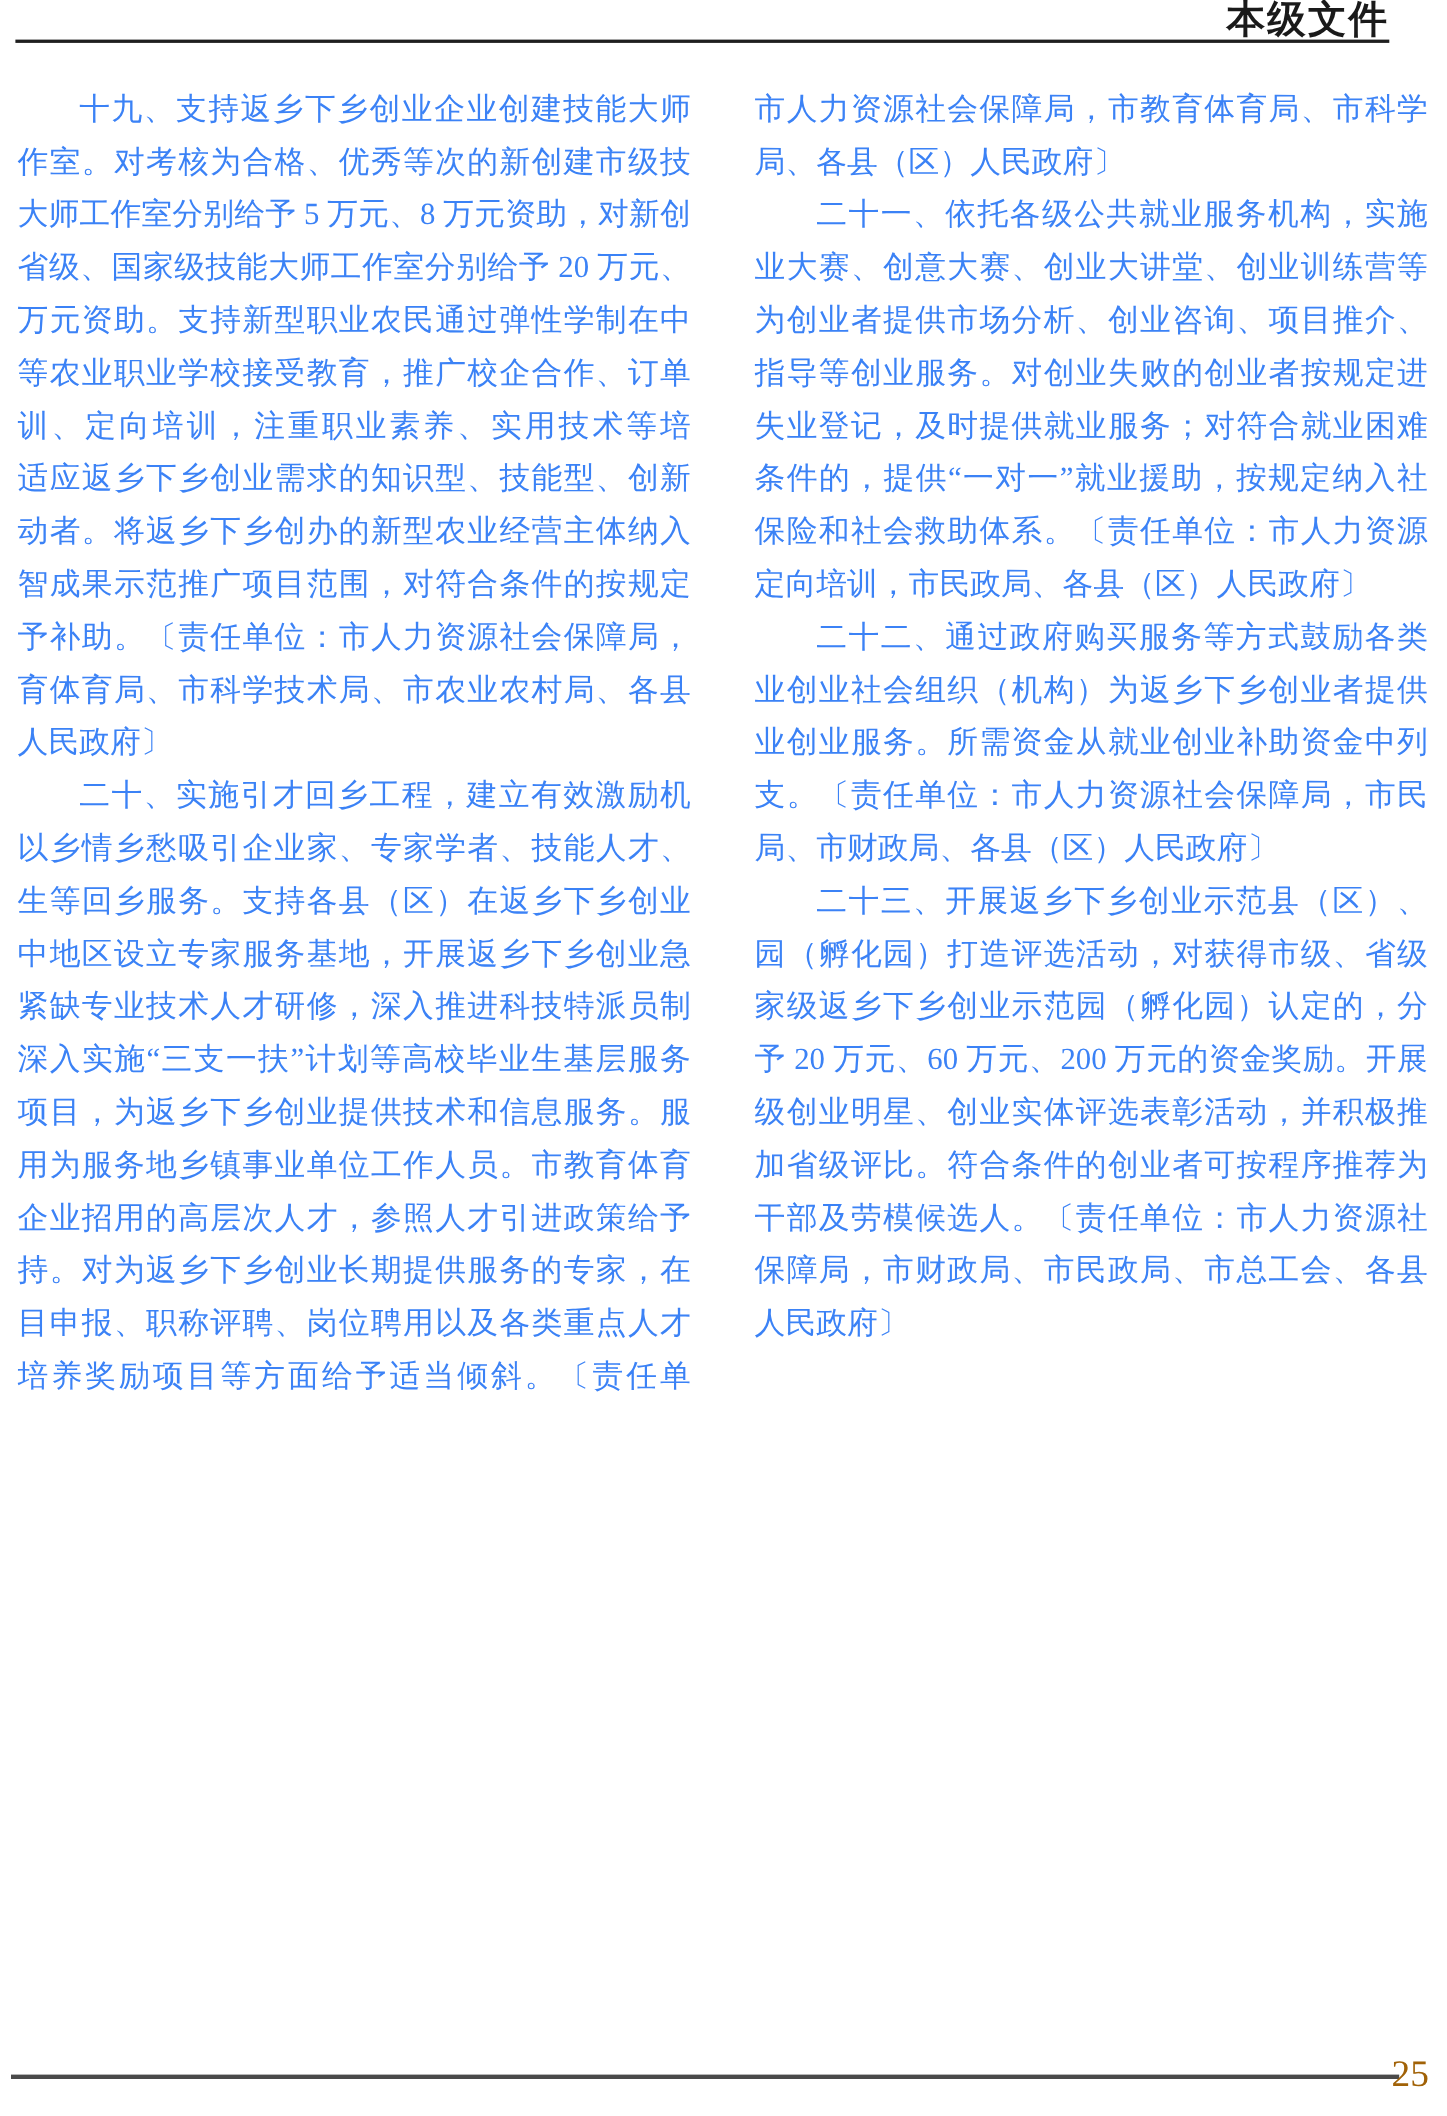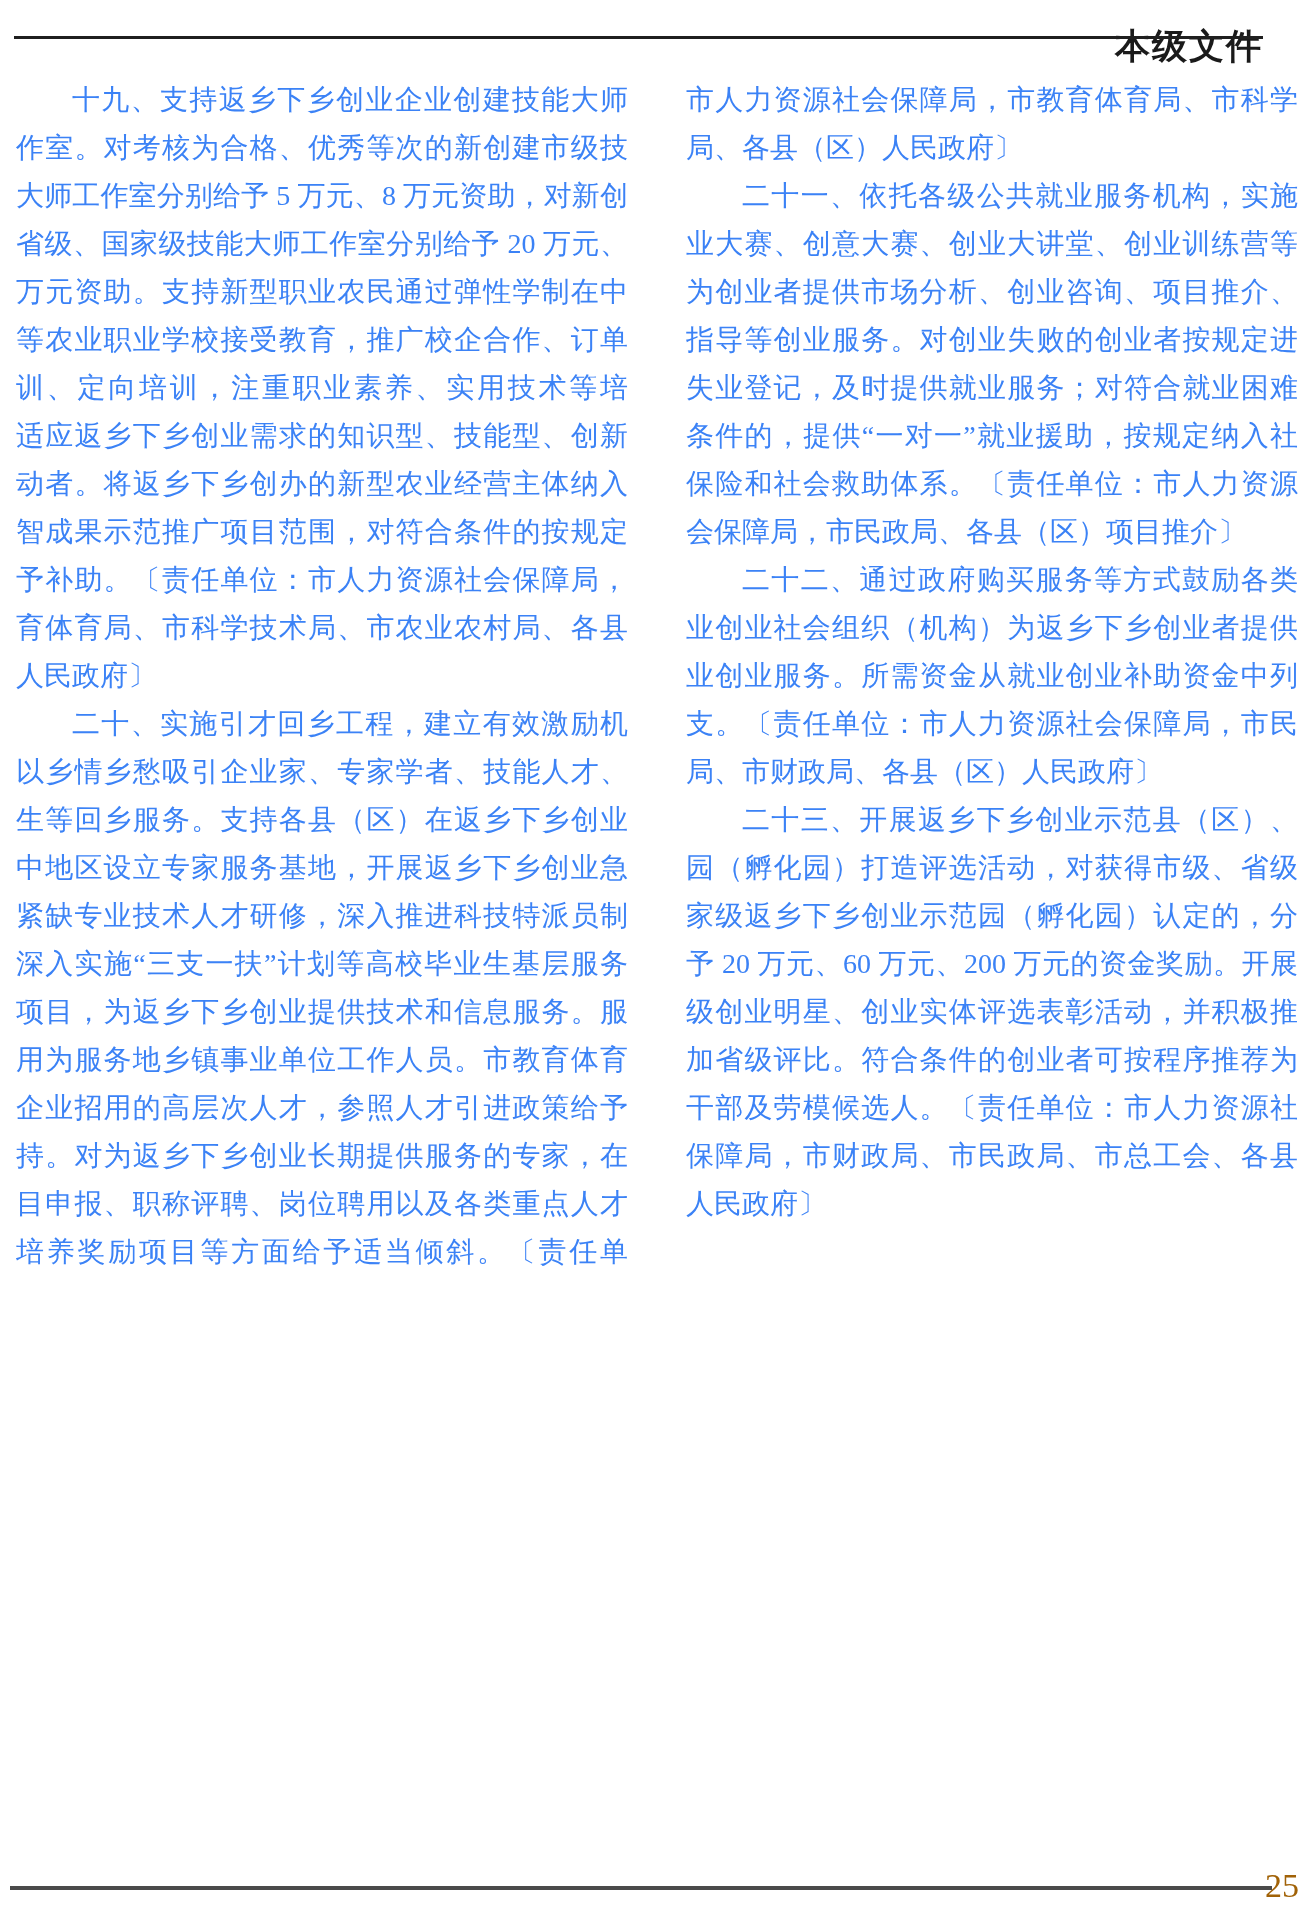--- a/index.html
+++ b/index.html
@@ -19,21 +19,20 @@
   .header-title {
     position: absolute;
     top: 0px;
     right: 52px;
     font-family: "Liberation Sans", "DejaVu Sans", sans-serif;
     font-weight: bold;
     font-size: 35px;
     line-height: 36px;
     letter-spacing: 2px;
     color: #1a1a1a;
-    margin-top: 28px;
   }
   .header-rule {
     position: absolute;
     top: 36px;
     left: 14px;
     width: 1249px;
     height: 3px;
     background: #1f1f1f;
   }
   .columns {
@@ -117,21 +116,21 @@
     <div class="col">
         <div class="line">市人力资源社会保障局，市教育体育局、市科学技术</div>
         <div class="line end">局、各县（区）人民政府〕</div>
         <div class="line indent">二十一、依托各级公共就业服务机构，实施返乡</div>
         <div class="line">业大赛、创意大赛、创业大讲堂、创业训练营等活动，</div>
         <div class="line">为创业者提供市场分析、创业咨询、项目推介、开业</div>
         <div class="line">指导等创业服务。对创业失败的创业者按规定进行</div>
         <div class="line">失业登记，及时提供就业服务；对符合就业困难人员</div>
         <div class="line">条件的，提供“一对一”就业援助，按规定纳入社会</div>
         <div class="line">保险和社会救助体系。〔责任单位：市人力资源社</div>
-        <div class="line end">会保障局，市民政局、各县（区）项目推介〕</div>
+        <div class="line end">定向培训，市民政局、各县（区）人民政府〕</div>
         <div class="line indent">二十二、通过政府购买服务等方式鼓励各类就</div>
         <div class="line">业创业社会组织（机构）为返乡下乡创业者提供就</div>
         <div class="line">业创业服务。所需资金从就业创业补助资金中列</div>
         <div class="line">支。〔责任单位：市人力资源社会保障局，市民政</div>
         <div class="line end">局、市财政局、各县（区）人民政府〕</div>
         <div class="line indent">二十三、开展返乡下乡创业示范县（区）、示范</div>
         <div class="line">园（孵化园）打造评选活动，对获得市级、省级和国</div>
         <div class="line">家级返乡下乡创业示范园（孵化园）认定的，分别给</div>
         <div class="line">予 20 万元、60 万元、200 万元的资金奖励。开展市</div>
         <div class="line">级创业明星、创业实体评选表彰活动，并积极推荐参</div>

